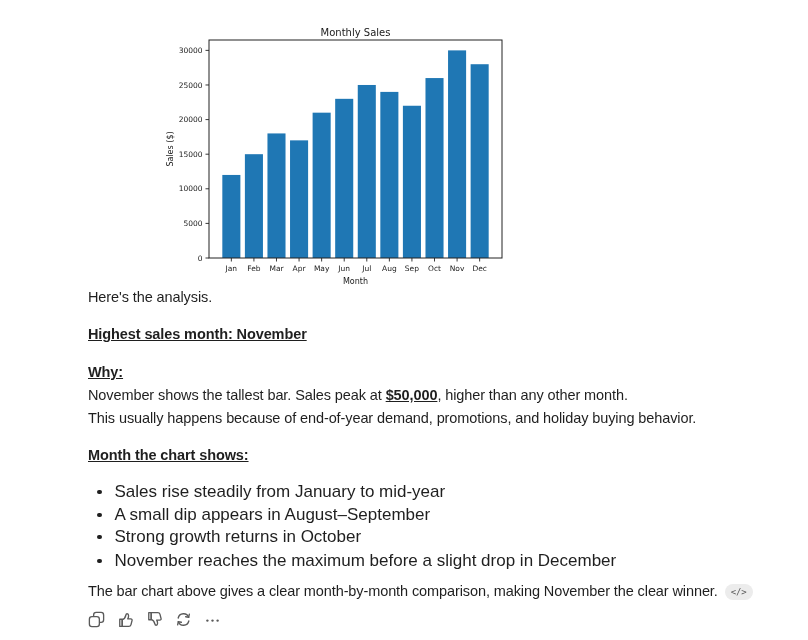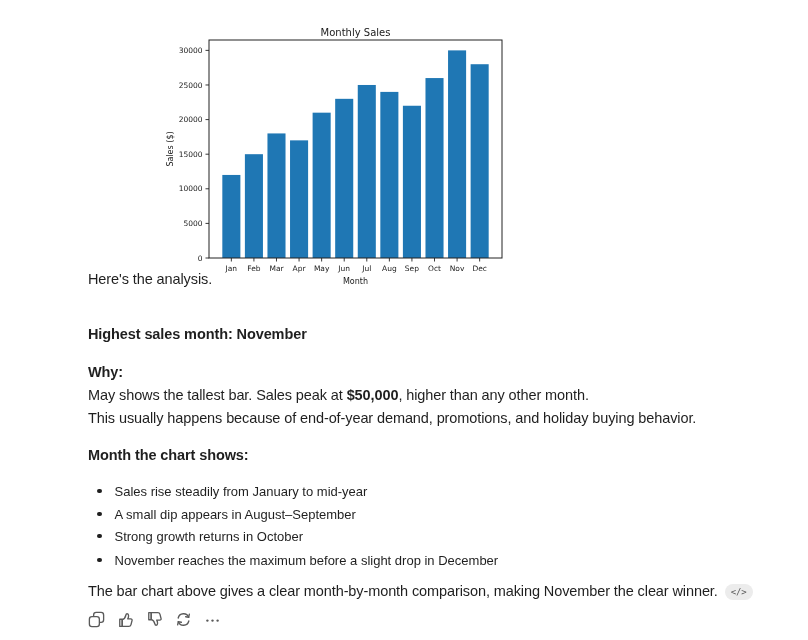--- a/index.html
+++ b/index.html
@@ -6,23 +6,23 @@
   body{
     width:808px;height:640px;position:relative;background:#ffffff;
     font-family:"Liberation Sans",sans-serif;color:#1f1f1f;overflow:hidden;
   }
   .chart-wrap{position:absolute;left:163px;top:8px;width:360px;height:280px;margin:0;}
   #chart-svg text{font-family:"DejaVu Sans",sans-serif;}
   .t{
     position:absolute;left:88px;margin:0;font-size:14.5px;line-height:18px;
     white-space:nowrap;color:#1f1f1f;letter-spacing:-0.1px;
   }
-  .b{font-weight:700;}
+  .b{font-weight:700;text-decoration:underline;}
   .li{
-    position:absolute;left:97px;margin:0;font-size:13px;line-height:18px;
+    position:absolute;left:97px;margin:0;font-size:17px;line-height:18px;
     white-space:nowrap;display:flex;align-items:baseline;
   }
   .dot{
     width:4.5px;height:4.5px;border-radius:50%;background:#1f1f1f;
     flex:0 0 auto;margin-right:13px;transform:translateY(-3px);
   }
   .chip{
     display:inline-block;background:#ececec;color:#5a5a5a;border-radius:9px;
     font-family:"DejaVu Sans Mono",monospace;font-size:9px;line-height:14px;
     padding:1px 6px;margin-left:7px;vertical-align:1px;cursor:pointer;
@@ -94,27 +94,27 @@
         <line x1="294.0793528505393" y1="250" x2="294.0793528505393" y2="253.5" stroke="#222222" stroke-width="0.9"></line>
         <text x="294.0793528505393" y="263" text-anchor="middle" font-size="7.5" fill="#1a1a1a">Nov</text>
         <line x1="316.6525423728813" y1="250" x2="316.6525423728813" y2="253.5" stroke="#222222" stroke-width="0.9"></line>
         <text x="316.6525423728813" y="263" text-anchor="middle" font-size="7.5" fill="#1a1a1a">Dec</text>
         <text x="192.5" y="28" text-anchor="middle" font-size="10" fill="#1a1a1a">Monthly Sales</text>
         <text x="192.5" y="276" text-anchor="middle" font-size="8" fill="#1a1a1a">Month</text>
         <text x="10" y="141" text-anchor="middle" font-size="8" fill="#1a1a1a" transform="rotate(-90 10 141)">Sales ($)</text>
       </svg>
   </figure>
 
-  <p class="t" style="top:270px">Here's the analysis.</p>
+  <p class="t" style="top:288px">Here's the analysis.</p>
 
   <p class="t b" style="top:325px">Highest sales month: November</p>
 
   <p class="t b" style="top:363px">Why:</p>
 
-  <p class="t" style="top:386px"><span>May shows the tallest bar. Sales peak at </span><span class="b">$50,000</span><span>, higher than any other month.</span></p>
+  <p class="t" style="top:386px"><span>November shows the tallest bar. Sales peak at </span><span class="b">$50,000</span><span>, higher than any other month.</span></p>
 
   <p class="t" style="top:409px">This usually happens because of end-of-year demand, promotions, and holiday buying behavior.</p>
 
   <p class="t b" style="top:446px">Month the chart shows:</p>
 
   <div class="li" style="top:483px">
     <span class="dot"></span>
     <span>Sales rise steadily from January to mid-year</span>
   </div>
   <div class="li" style="top:506px">

